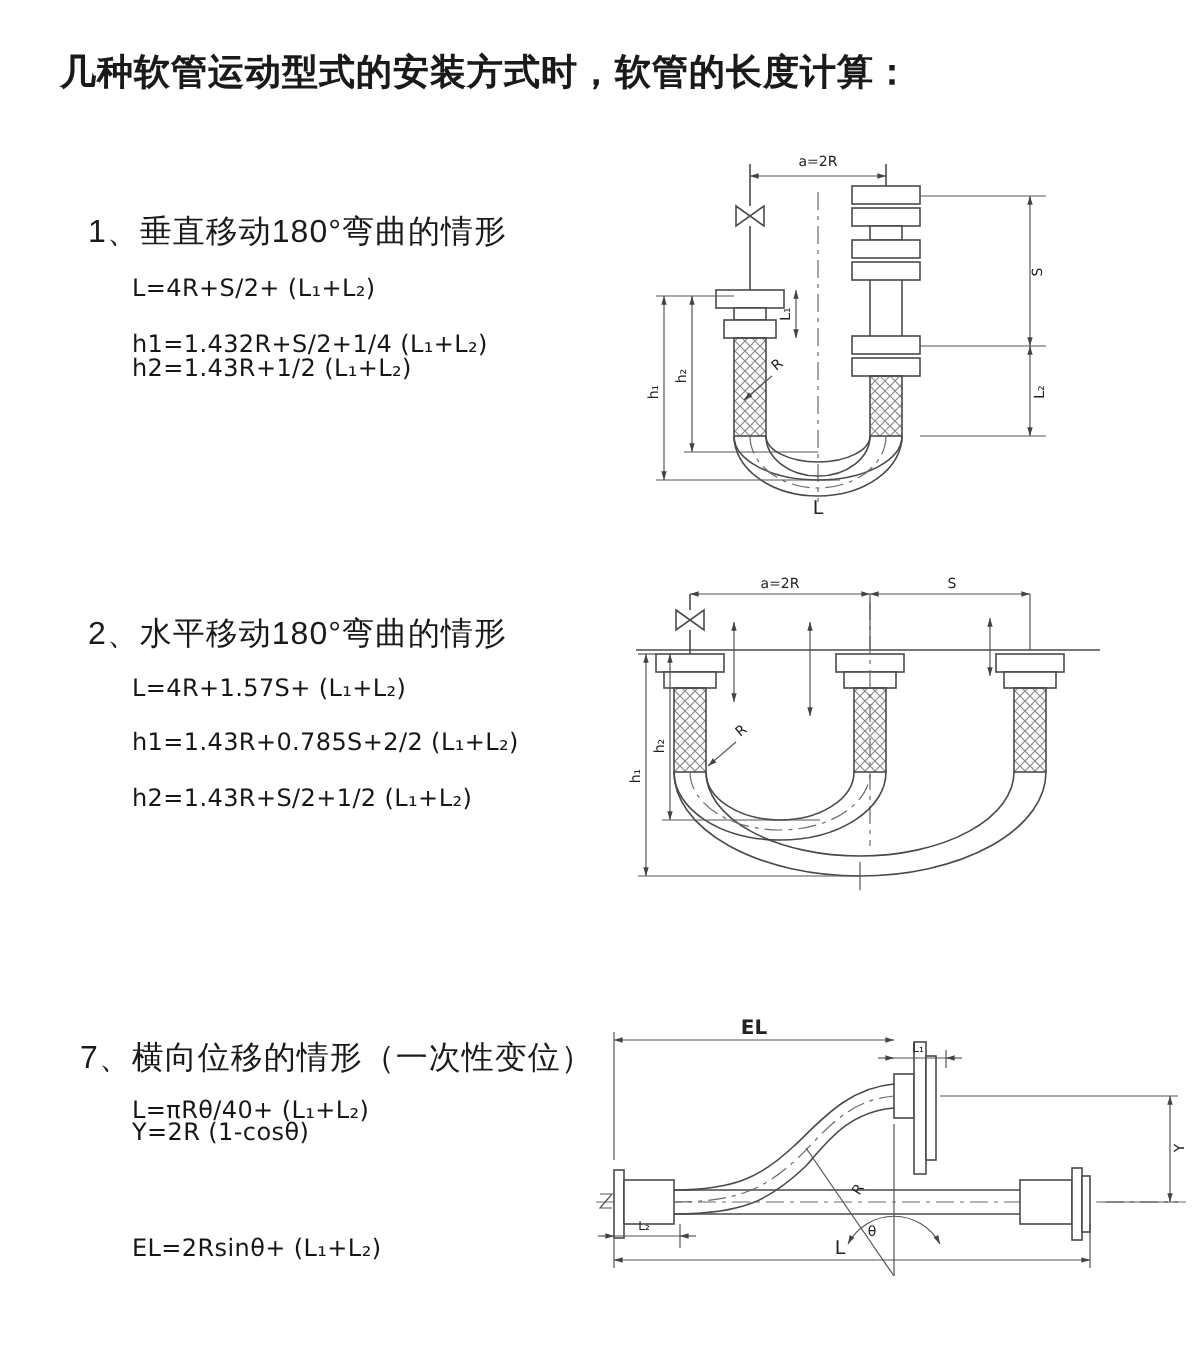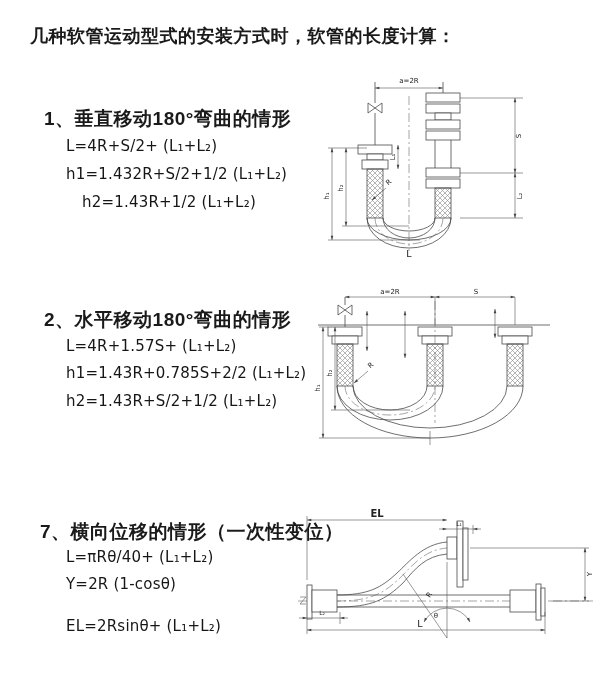--- a/index.html
+++ b/index.html
@@ -2,51 +2,51 @@
 <html><head>
 <meta charset="utf-8">
 <style>
   html,body{margin:0;padding:0;}
   body{
     width:600px;height:675px;position:relative;background:#ffffff;
     font-family:"Liberation Sans",sans-serif;color:#1a1a1a;overflow:hidden;
   }
   .abs{position:absolute;}
   .title{left:30px;top:24px;font-size:18px;font-weight:bold;letter-spacing:.5px;}
-  .sec-heading{font-size:19px;font-weight:bold;letter-spacing:.5px;}
-  .formula{font-family:"DejaVu Sans","Liberation Sans",sans-serif;font-size:15px;color:#161616;letter-spacing:.2px;}
+  .sec-heading{font-size:16px;font-weight:normal;letter-spacing:.5px;}
+  .formula{font-family:"DejaVu Sans","Liberation Sans",sans-serif;font-size:12px;color:#161616;letter-spacing:.2px;}
   svg{display:block;}
   .ln{stroke:#4a4a4a;stroke-width:.8;fill:none;}
   .pt{stroke:#4a4a4a;stroke-width:.8;fill:#ffffff;}
   .braid{stroke:#4a4a4a;stroke-width:.8;}
   .dim{stroke:#555555;stroke-width:.6;fill:none;}
   .cdash{stroke:#6a6a6a;stroke-width:.6;fill:none;stroke-dasharray:9 3 2 3;}
   .lbl{fill:#222222;font-family:"DejaVu Sans",sans-serif;font-size:7px;}
   .lbl-big{fill:#222222;font-family:"DejaVu Sans",sans-serif;font-size:9.5px;}
   .lbl-el{fill:#222222;font-family:"DejaVu Sans",sans-serif;font-size:10px;font-weight:bold;}
   .lbl-sm{fill:#222222;font-family:"DejaVu Sans",sans-serif;font-size:6px;}
 </style>
 </head>
 <body>
 
 <div class="abs title">几种软管运动型式的安装方式时，软管的长度计算：</div>
 
 <div class="abs sec-heading" style="left:44px;top:106px;">1、垂直移动180°弯曲的情形</div>
 <div class="abs formula" style="left:66px;top:137px;">L=4R+S/2+ (L₁+L₂)</div>
-<div class="abs formula" style="left:66px;top:165px;">h1=1.432R+S/2+1/2 (L₁+L₂)</div>
-<div class="abs formula" style="left:66px;top:193px;margin-left:16px;">h2=1.43R+1/2 (L₁+L₂)</div>
+<div class="abs formula" style="left:66px;top:165px;">h1=1.432R+S/2+1/4 (L₁+L₂)</div>
+<div class="abs formula" style="left:66px;top:177px;">h2=1.43R+1/2 (L₁+L₂)</div>
 
 <div class="abs sec-heading" style="left:44px;top:307px;">2、水平移动180°弯曲的情形</div>
 <div class="abs formula" style="left:66px;top:337px;">L=4R+1.57S+ (L₁+L₂)</div>
 <div class="abs formula" style="left:66px;top:364px;">h1=1.43R+0.785S+2/2 (L₁+L₂)</div>
 <div class="abs formula" style="left:66px;top:392px;">h2=1.43R+S/2+1/2 (L₁+L₂)</div>
 
 <div class="abs sec-heading" style="left:40px;top:519px;">7、横向位移的情形（一次性变位）</div>
 <div class="abs formula" style="left:66px;top:548px;">L=πRθ/40+ (L₁+L₂)</div>
-<div class="abs formula" style="left:66px;top:575px;">Y=2R (1-cosθ)</div>
+<div class="abs formula" style="left:66px;top:559px;">Y=2R (1-cosθ)</div>
 <div class="abs formula" style="left:66px;top:617px;">EL=2Rsinθ+ (L₁+L₂)</div>
 
 <div class="abs" style="left:310px;top:68px;">
 <svg width="280" height="192" viewBox="0 0 280 192">
   <defs>
     <marker id="m1" viewBox="0 0 10 10" refX="9.5" refY="5" markerWidth="8" markerHeight="8" orient="auto-start-reverse">
       <path d="M0.5,2.2 L9.5,5 L0.5,7.8 Z" fill="#444"></path>
     </marker>
     <pattern id="hb1" width="5" height="5" patternUnits="userSpaceOnUse">
       <path d="M0,5 L5,0 M0,0 L5,5" stroke="#888" stroke-width="0.6"></path>

